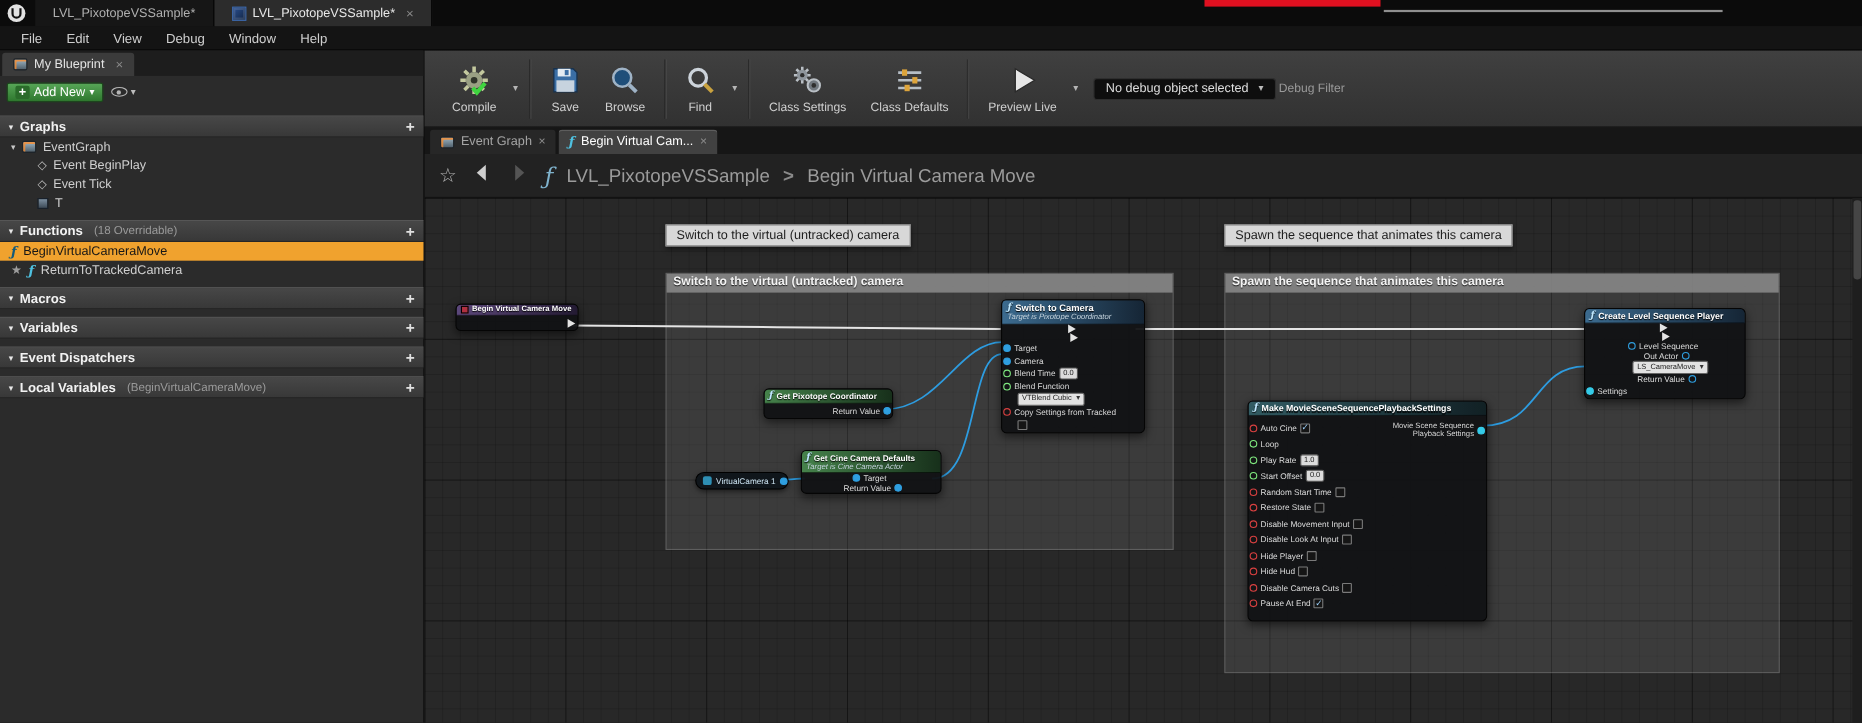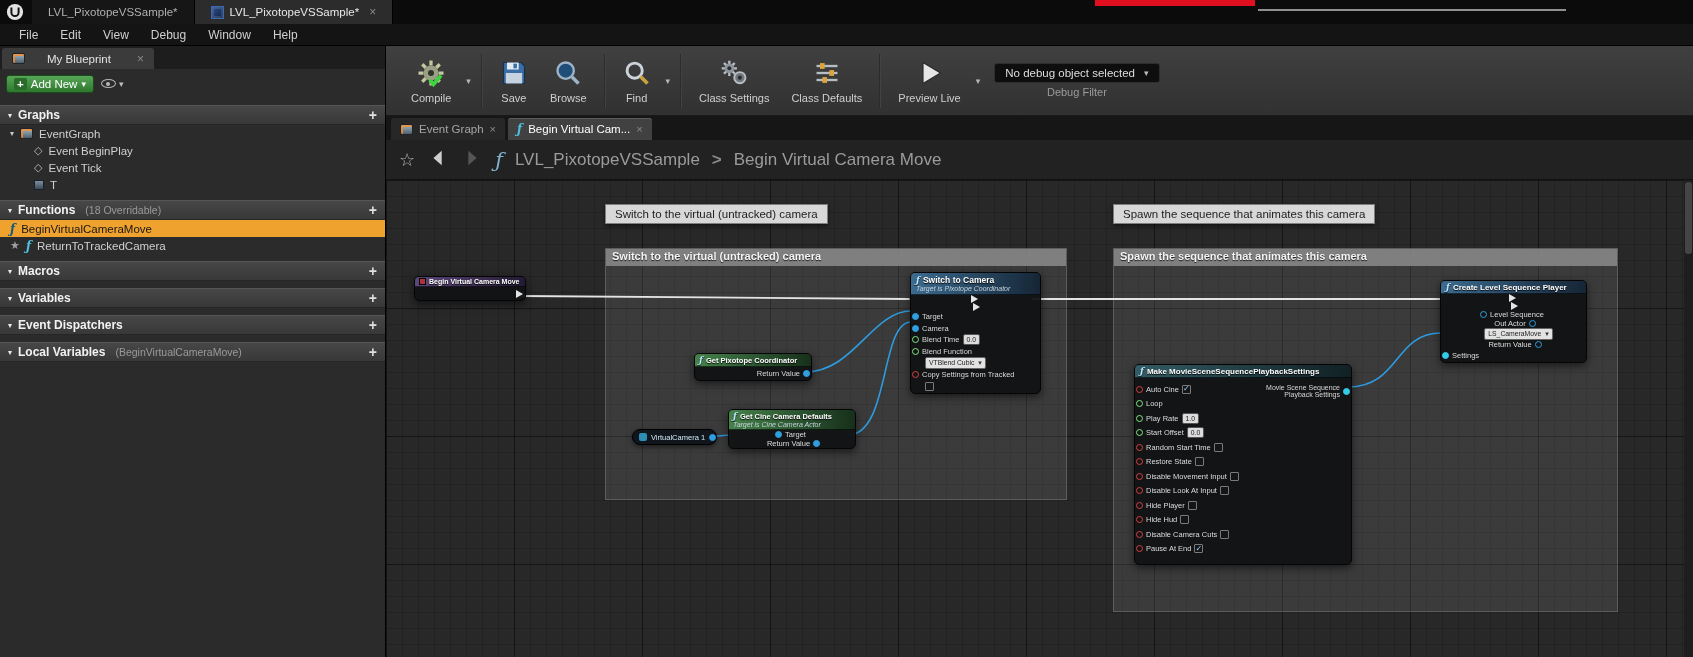--- a/index.html
+++ b/index.html
@@ -25,21 +25,21 @@
 
   
   .menubar { position:absolute; top:24px; left:0; right:0; height:22px; background:#141414;
              border-bottom:1px solid #000; display:flex; align-items:center; padding-left:8px; }
   .menu-item { padding:2px 11px; font-size:12px; color:#cfcfcf; }
 
   
   .left-panel { position:absolute; top:46px; left:0; width:386px; bottom:0;
                 background:#2b2b2b; border-right:1px solid #000; }
   .panel-tabrow { height:23px; background:#1d1d1d; display:flex; align-items:flex-end; padding-left:2px; }
-  .panel-tab { display:flex; align-items:center; gap:22px; background:#3b3b3b; color:#e3e3e3;
+  .panel-tab { display:flex; align-items:center; gap:6px; background:#3b3b3b; color:#e3e3e3;
                font-size:11.5px; padding:3px 10px; border-radius:3px 3px 0 0; height:21px; }
   .graph-ic { width:13px; height:11px; background:linear-gradient(#9fb6c4,#50606c);
               border:1px solid #1d2329; border-radius:2px;
               box-shadow:inset 2px 2px 0 rgba(255,140,40,.75); flex:0 0 auto; }
   .bp-toolbar { display:flex; align-items:center; padding:5px 8px 5px 6px; gap:7px; height:29px; }
   .add-new-btn { display:flex; align-items:center; gap:4px; background:linear-gradient(#57a657,#2e772e);
                  border:1px solid #1b4a1b; border-radius:3px; color:#fff; font-size:11.5px;
                  padding:2px 7px; white-space:nowrap; }
   .add-plus { font-weight:bold; background:#2a6b2a; border-radius:2px; padding:0 3px; }
   .add-caret { font-size:9px; }
@@ -79,21 +79,21 @@
   
   .toolbar { position:absolute; left:386px; top:46px; right:0; height:70px;
              background:linear-gradient(#404040,#313131); border-bottom:1px solid #191919;
              display:flex; align-items:center; padding-left:14px; }
   .tb-btn { display:flex; flex-direction:column; align-items:center; gap:3px; padding:0 11px; }
   .tb-label { font-size:11px; color:#cfcfcf; white-space:nowrap; }
   .tb-ic { height:32px; display:flex; align-items:center; }
   .tb-caret { color:#b5b5b5; font-size:9px; padding:0 4px; align-self:center; }
   .tb-sep { width:2px; height:54px; margin:0 6px;
             background:linear-gradient(90deg,#202020,#4e4e4e); }
-  .debug-block { display:flex; flex-direction:column; align-items:center; gap:3px; margin-left:10px; }
+  .debug-block { display:flex; flex-direction:row; align-items:center; gap:3px; margin-left:10px; }
   .debug-btn { display:flex; align-items:center; gap:9px; background:#0e0e0e; border:1px solid #2e2e2e;
                border-radius:3px; color:#dedede; font-size:11.5px; padding:3px 10px; }
   .debug-btn .c { font-size:9px; color:#bbb; }
   .debug-label { font-size:11px; color:#9a9a9a; }
 
   
   .doc-tabbar { position:absolute; left:386px; top:116px; right:0; height:24px; background:#161616;
                 display:flex; align-items:flex-end; padding-left:5px; gap:3px; }
   .doc-tab { height:22px; display:flex; align-items:center; gap:6px; padding:0 9px; font-size:11.5px;
              background:#272727; color:#a5a5a5; border-radius:3px 3px 0 0; }

